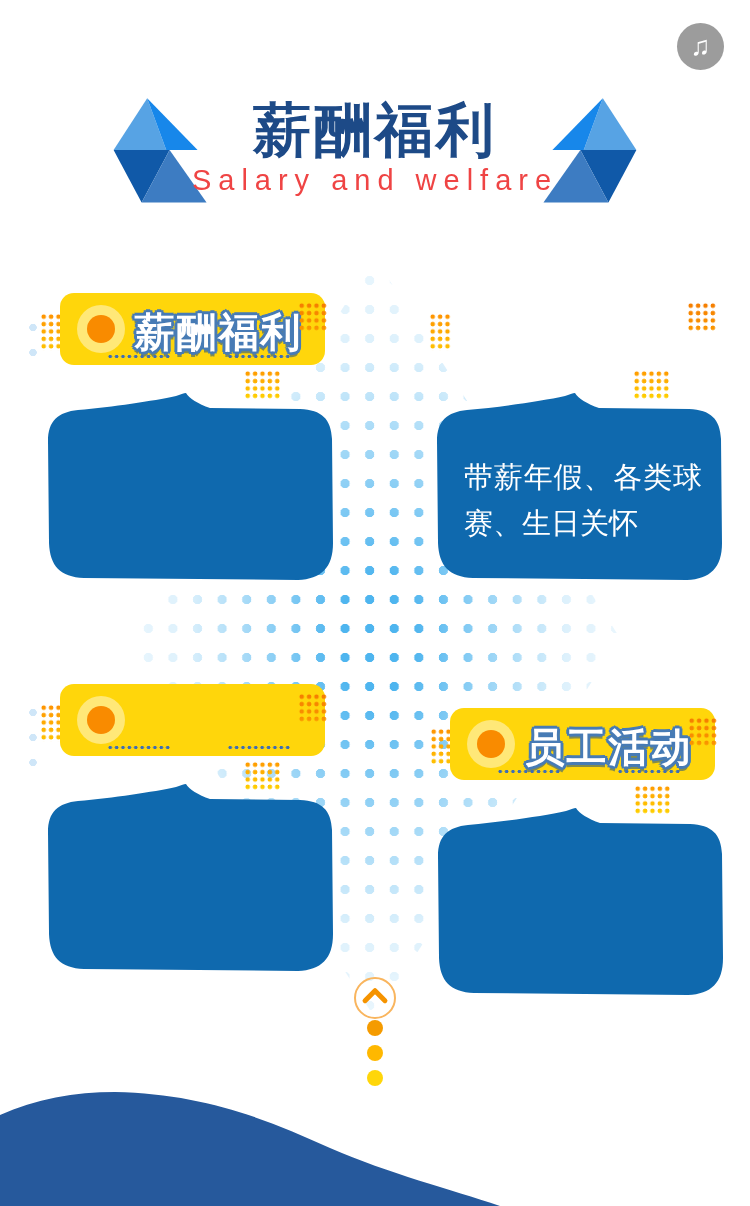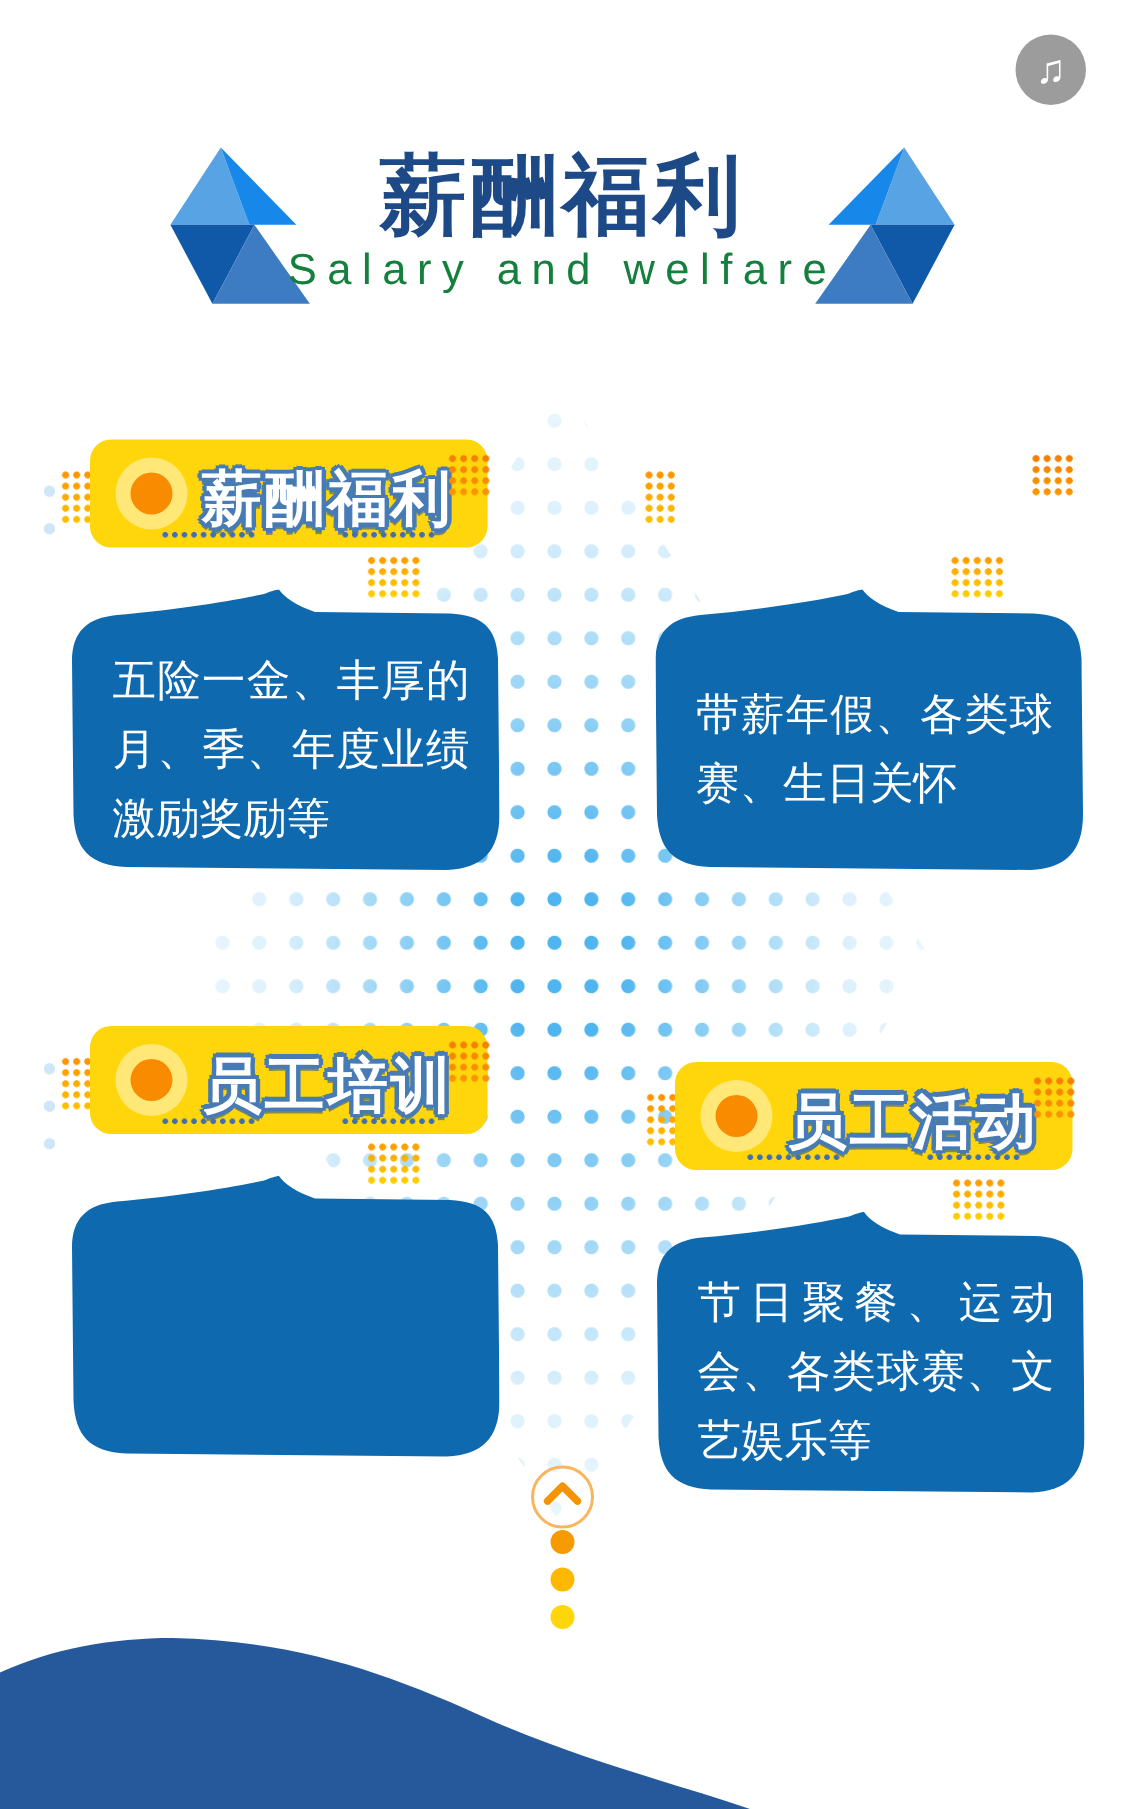--- a/index.html
+++ b/index.html
@@ -18,21 +18,21 @@
 
   
   .hdr-orn{left:108px;top:95px;width:112px;height:112px;}
   .hdr-orn.right{left:530px;transform:scaleX(-1);}
   .hdr-title{
     left:0;right:0;top:92px;text-align:center;
     font-size:58px;font-weight:800;color:#1d4a87;letter-spacing:3px;
   }
   .hdr-subtitle{
     left:0;right:0;top:164px;text-align:center;
-    font-size:29px;color:#15803d;letter-spacing:7px;
+    font-size:29px;color:#ef4444;letter-spacing:7px;
   }
 
   
   .dots-field{
     left:130px;top:258px;width:490px;height:760px;
     clip-path:polygon(50% 0,100% 50%,50% 100%,0 50%);
     background-image:radial-gradient(circle,#45b1ee 4.4px,transparent 5px);
     background-size:24.6px 29px;background-position:6px 8px;
     -webkit-mask-image:radial-gradient(ellipse 52% 52% at 50% 50%,rgba(0,0,0,.95) 15%,rgba(0,0,0,.55) 45%,rgba(0,0,0,.18) 75%,rgba(0,0,0,.10) 100%);
             mask-image:radial-gradient(ellipse 52% 52% at 50% 50%,rgba(0,0,0,.95) 15%,rgba(0,0,0,.55) 45%,rgba(0,0,0,.18) 75%,rgba(0,0,0,.10) 100%);
@@ -145,21 +145,20 @@
     <div class="badge-title">薪酬福利</div>
     <div class="badge-underline u1"></div>
     <div class="badge-underline u2"></div>
   </div>
   <div class="dg dg-tr"></div>
   <div class="dg dg-br"></div>
   <div class="bubble">
     <svg viewBox="0 0 285 199" preserveAspectRatio="none">
       <path fill="#0f69ae" d="M30,17 C65,14 105,8 128,3 C132,1.5 136,0 138,0 C141,5 150,11 162,15 L252,16 C274,17 283,26 284,46 L285,150 C285,175 273,186 250,187 L36,185 C12,184 2,173 1,150 L0,48 C0,28 10,19 30,17 Z"></path>
     </svg>
-    <div class="bubble-text">五险一金、丰厚的月、季、年度业绩激励奖励等</div>
   </div>
 </div>
 
 <div class="card" id="card-2">
   <div class="dg dg-left"></div>
   <div class="dg dg-tr"></div>
   <div class="dg dg-br"></div>
   <div class="bubble">
     <svg viewBox="0 0 285 199" preserveAspectRatio="none">
       <path fill="#0f69ae" d="M30,17 C65,14 105,8 128,3 C132,1.5 136,0 138,0 C141,5 150,11 162,15 L252,16 C274,17 283,26 284,46 L285,150 C285,175 273,186 250,187 L36,185 C12,184 2,173 1,150 L0,48 C0,28 10,19 30,17 Z"></path>
@@ -167,21 +166,20 @@
     <div class="bubble-text">带薪年假、各类球赛、生日关怀</div>
   </div>
 </div>
 
 <div class="card" id="card-3">
   <div class="dg dg-left"></div>
   <div class="badge">
     <div class="badge-ring">
         <div class="badge-dot"></div>
       </div>
-    <div class="badge-title">员工培训</div>
     <div class="badge-underline u1"></div>
     <div class="badge-underline u2"></div>
   </div>
   <div class="dg dg-tr"></div>
   <div class="dg dg-br"></div>
   <div class="bubble">
     <svg viewBox="0 0 285 199" preserveAspectRatio="none">
       <path fill="#0f69ae" d="M30,17 C65,14 105,8 128,3 C132,1.5 136,0 138,0 C141,5 150,11 162,15 L252,16 C274,17 283,26 284,46 L285,150 C285,175 273,186 250,187 L36,185 C12,184 2,173 1,150 L0,48 C0,28 10,19 30,17 Z"></path>
     </svg>
   </div>
@@ -196,21 +194,20 @@
     <div class="badge-title">员工活动</div>
     <div class="badge-underline u1"></div>
     <div class="badge-underline u2"></div>
   </div>
   <div class="dg dg-tr"></div>
   <div class="dg dg-br"></div>
   <div class="bubble">
     <svg viewBox="0 0 285 199" preserveAspectRatio="none">
       <path fill="#0f69ae" d="M30,17 C65,14 105,8 128,3 C132,1.5 136,0 138,0 C141,5 150,11 162,15 L252,16 C274,17 283,26 284,46 L285,150 C285,175 273,186 250,187 L36,185 C12,184 2,173 1,150 L0,48 C0,28 10,19 30,17 Z"></path>
     </svg>
-    <div class="bubble-text">节日聚餐、运动会、各类球赛、文艺娱乐等</div>
   </div>
 </div>
 
 <div class="abs top-btn">
   <svg viewBox="0 0 42 42" width="38" height="38">
     <polyline points="10,24 21,13 32,24" fill="none" stroke="#f59300" stroke-width="5.5" stroke-linecap="round" stroke-linejoin="round"></polyline>
   </svg>
 </div>
 <div class="abs tdot t1"></div>
 <div class="abs tdot t2"></div>

